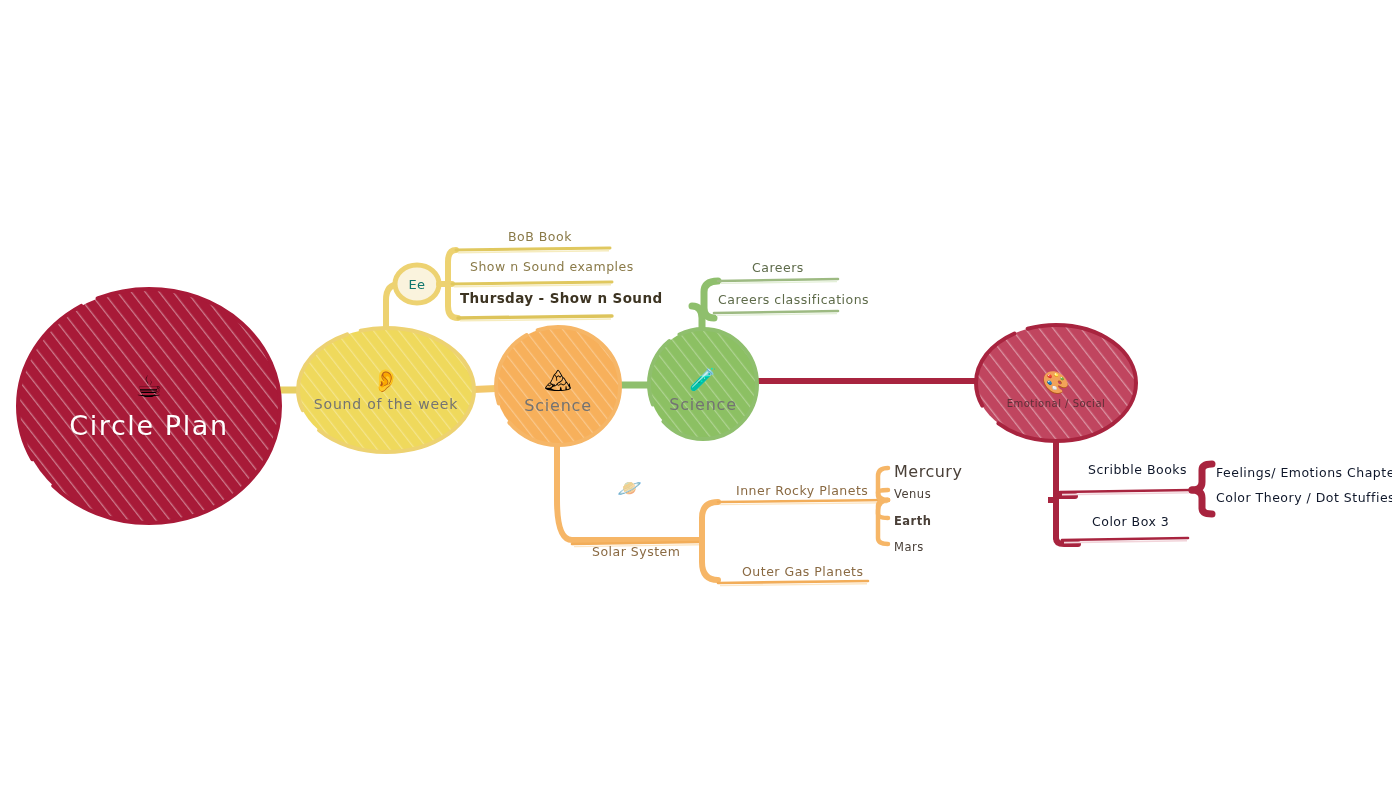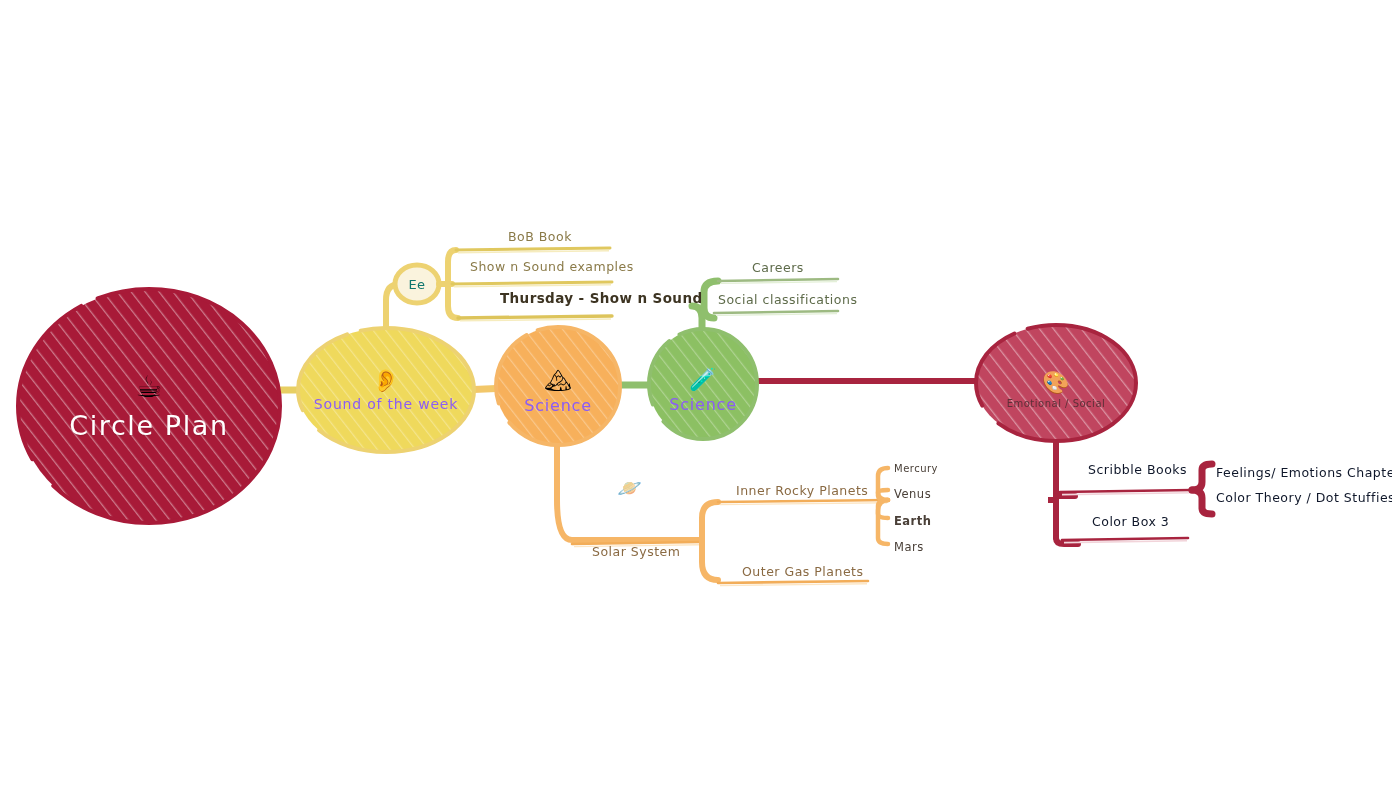--- a/index.html
+++ b/index.html
@@ -29,21 +29,21 @@
   .root-icon{font-size:30px;line-height:1;}
 
   
   .topic{
     position:absolute;
     display:flex;flex-direction:column;
     align-items:center;justify-content:center;
     text-align:center;
   }
   .topic-icon{font-size:22px;line-height:1;margin-bottom:4px;}
-  .topic-title{font-size:16px;color:#8b5cf6;letter-spacing:.8px;}
+  .topic-title{font-size:16px;color:#737373;letter-spacing:.8px;}
   .topic-title.light{color:#5c3038;font-size:10px;letter-spacing:.5px;}
 
   
   .oval-node{
     position:absolute;
     display:flex;align-items:center;justify-content:center;
     font-size:13px;color:#0f766e;letter-spacing:.5px;
   }
 
   
@@ -199,53 +199,53 @@
   <div class="oval-node" style="left:395px;top:272px;width:44px;height:24px;">
     <span>Ee</span>
   </div>
 
   <div class="leaf y" style="left:508px;top:231px;">
     <span>BoB Book</span>
   </div>
   <div class="leaf y" style="left:470px;top:261px;">
     <span>Show n Sound examples</span>
   </div>
-  <div class="leaf y-strong" style="left:460px;top:292px;margin-left:40px;">
+  <div class="leaf y-strong" style="left:460px;top:292px;">
     <span>Thursday - Show n Sound</span>
   </div>
 
   <div class="topic" style="left:496px;top:352px;width:124px;height:80px;">
     <span class="topic-icon">🏔</span>
     <span class="topic-title">Science</span>
   </div>
 
   <div class="topic" style="left:648px;top:352px;width:110px;height:78px;">
     <span class="topic-icon">🧪</span>
     <span class="topic-title">Science</span>
   </div>
 
   <div class="leaf g" style="left:752px;top:262px;">
     <span>Careers</span>
   </div>
   <div class="leaf g" style="left:718px;top:294px;">
-    <span>Social classifications</span>
+    <span>Careers classifications</span>
   </div>
 
   <span class="icon-leaf" style="left:617px;top:478px;">🪐</span>
   <div class="leaf o" style="left:592px;top:546px;">
     <span>Solar System</span>
   </div>
   <div class="leaf o" style="left:736px;top:485px;">
     <span>Inner Rocky Planets</span>
   </div>
   <div class="leaf o" style="left:742px;top:566px;">
     <span>Outer Gas Planets</span>
   </div>
 
-  <div class="leaf plain" style="left:894px;top:464px;font-size:10px;">
+  <div class="leaf plain" style="left:894px;top:464px;font-size:16px;">
     <span>Mercury</span>
   </div>
   <div class="leaf plain" style="left:894px;top:489px;font-size:11.5px;">
     <span>Venus</span>
   </div>
   <div class="leaf plain" style="left:894px;top:516px;font-size:11.5px;font-weight:bold;">
     <span>Earth</span>
   </div>
   <div class="leaf plain" style="left:894px;top:542px;font-size:11.5px;">
     <span>Mars</span>

